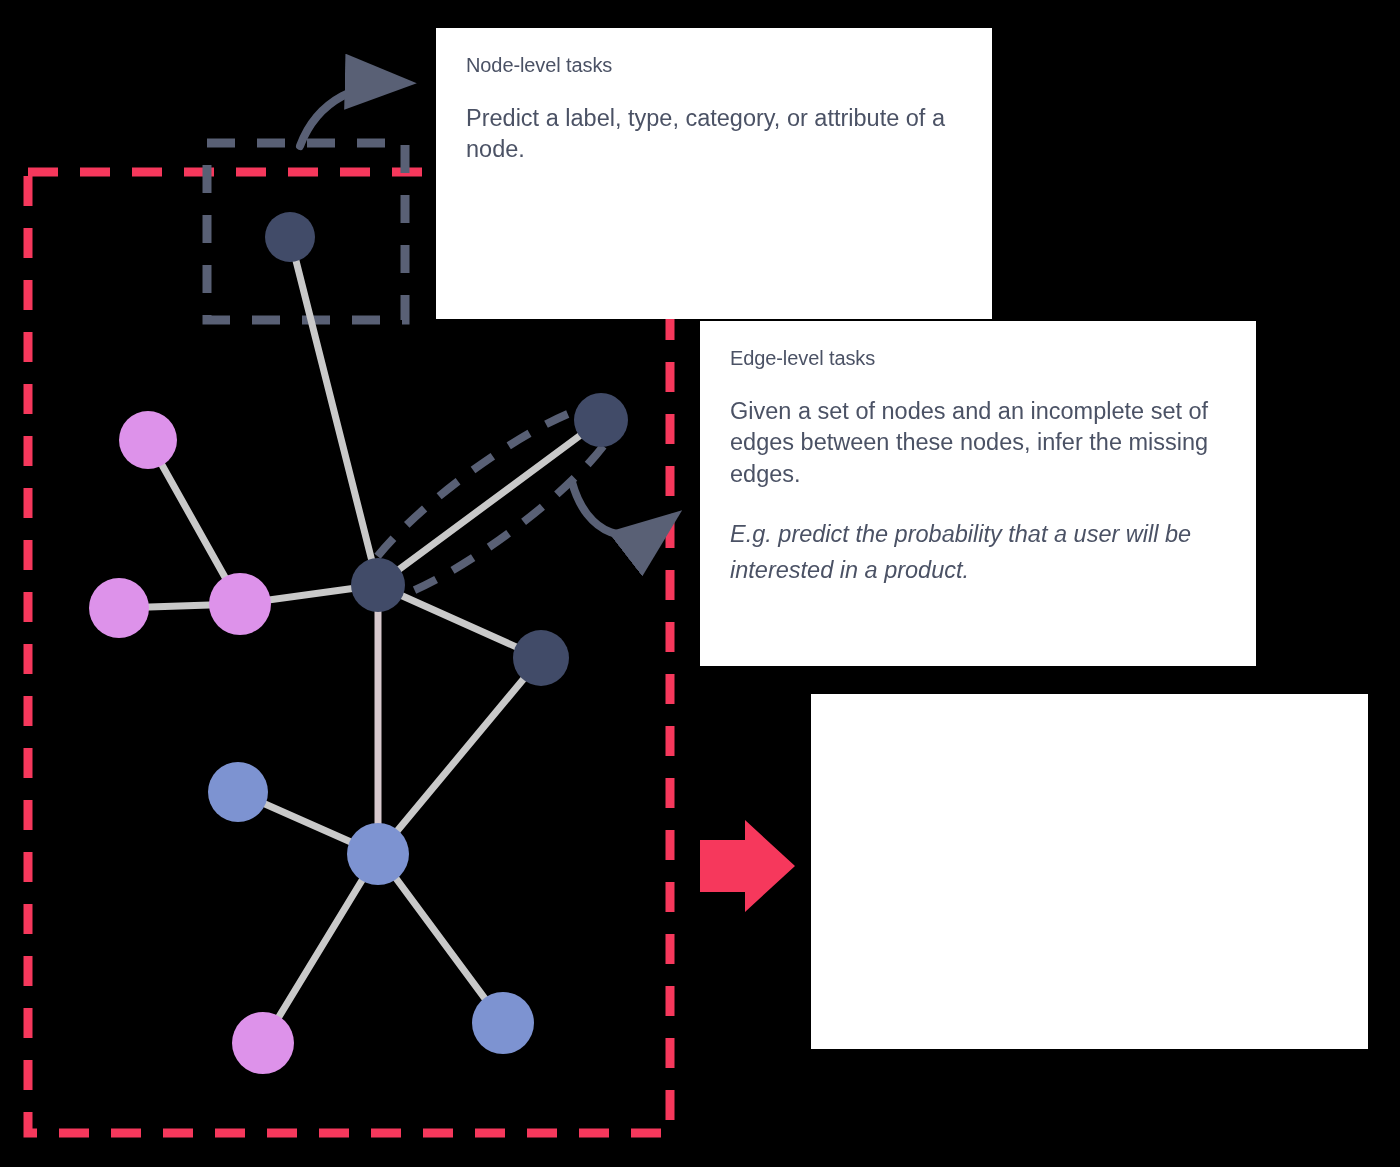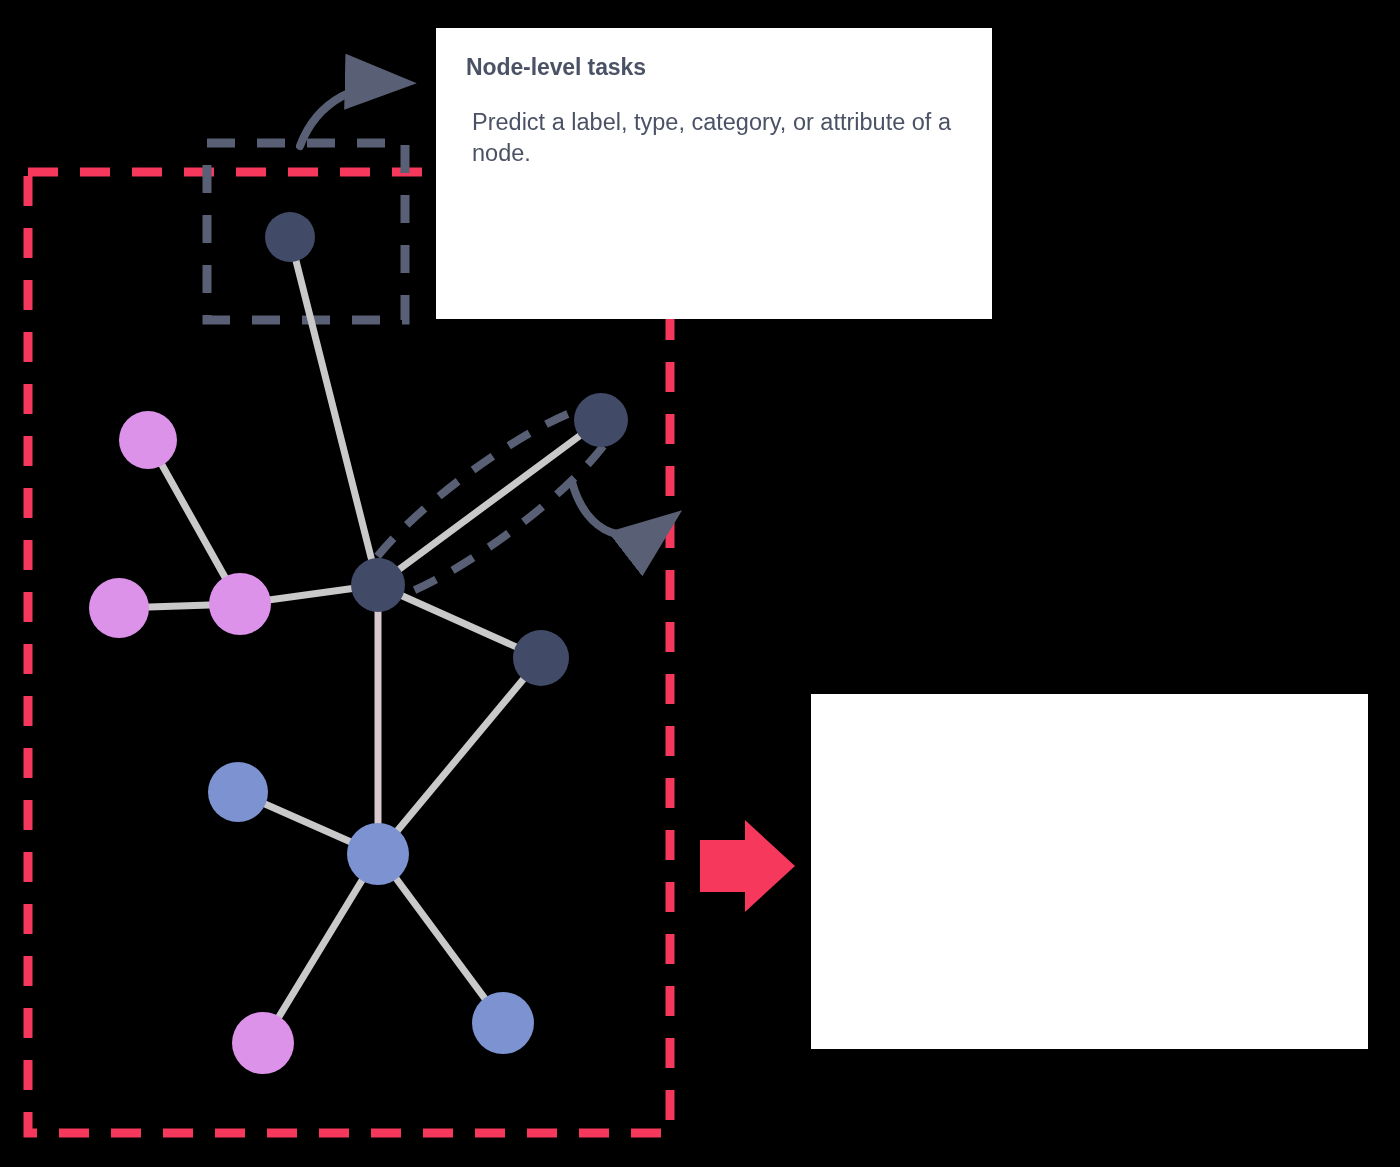--- a/index.html
+++ b/index.html
@@ -28,30 +28,30 @@
     height: 1167px;
   }
   .callout {
     position: absolute;
     background: #ffffff;
     box-sizing: border-box;
     padding: 26px 30px 20px 30px;
   }
   .callout h3 {
     margin: 0 0 26px 0;
-    font-size: 23px;
-    font-weight: bold;
+    font-size: 20px;
+    font-weight: normal;
     color: #4b5265;
     letter-spacing: -0.1px;
   }
   .callout h3.accent {
     color: #f6days;
   }
   .callout p {
-    margin: 0 0 26px 6px;
+    margin: 0 0 26px 0;
     font-size: 23.5px;
     line-height: 1.32;
     color: #4b5265;
   }
   .callout p:last-child { margin-bottom: 0; }
   .callout p.eg { font-style: italic; }
   .callout p.eg-loose { font-style: italic; line-height: 1.55; }
   .callout p.body-loose { line-height: 1.33; }
 
   #callout-node  { left: 436px; top: 28px;  width: 556px; height: 291px; }
@@ -112,17 +112,22 @@
     <path d="M 572 482 C 586 534, 628 552, 672 518" fill="none" stroke="#596075" stroke-width="8" stroke-linecap="round" marker-end="url(#arrowhead-gray)"></path>
 
     <polygon points="700,840 745,840 745,820 795,866 745,912 745,892 700,892" fill="#f6385c"></polygon>
   </svg>
 
   <div class="callout" id="callout-node">
     <h3>Node-level tasks</h3>
     <p>Predict a label, type, category, or attribute of a node.</p>
   </div>
 
+  <div class="callout" id="callout-edge">
+    <h3>Edge-level tasks</h3>
+    <p class="body-loose">Given a set of nodes and an incomplete set of edges between these nodes, infer the missing edges.</p>
+    <p class="eg-loose">E.g. predict the probability that a user will be interested in a product.</p>
+  </div>
 
   <div class="callout" id="callout-graph">
   </div>
 
 </div>
 
 </body></html>

